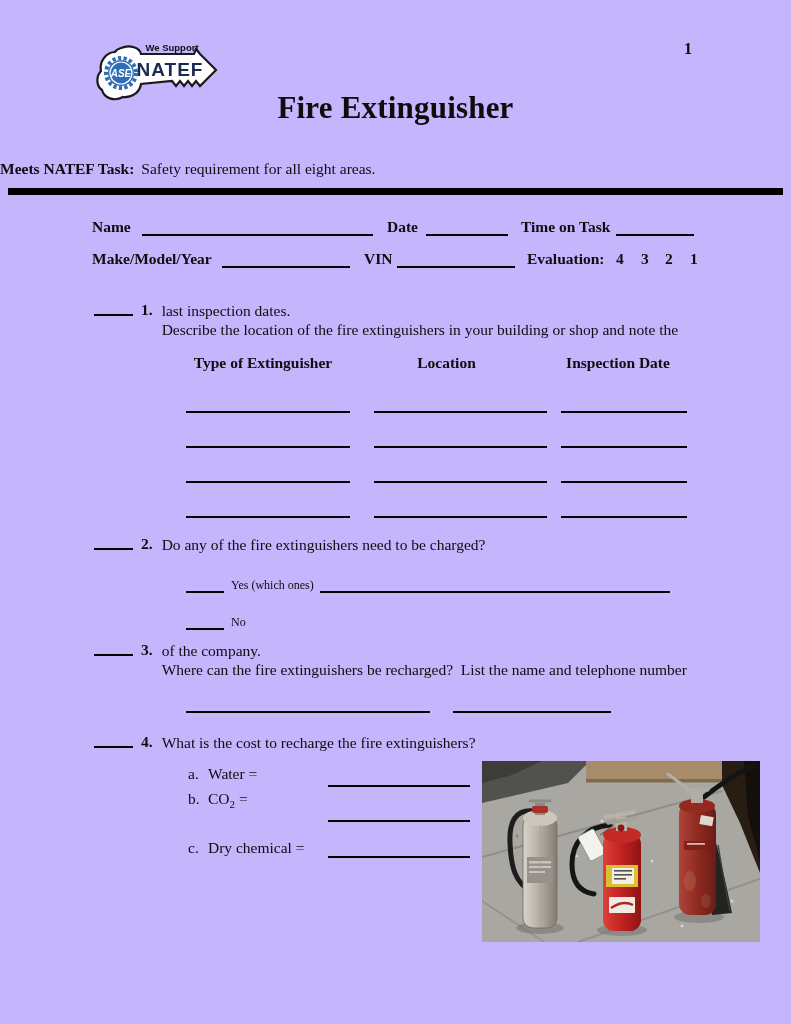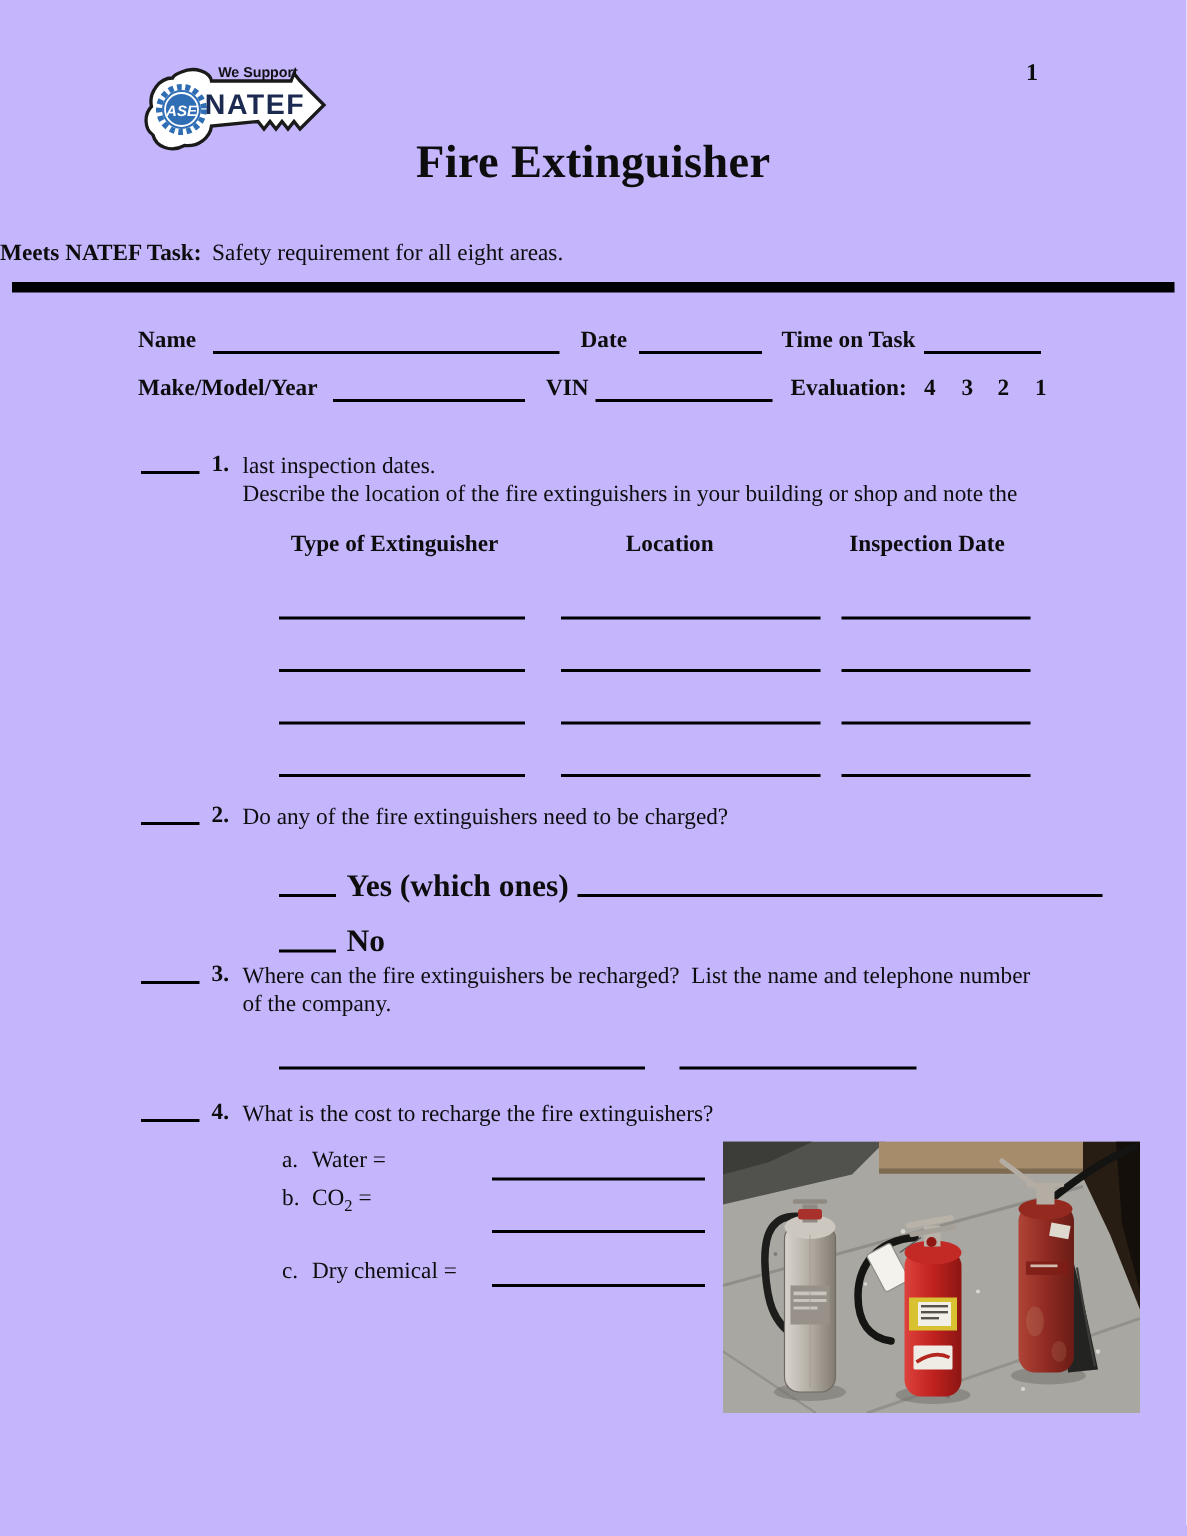--- a/index.html
+++ b/index.html
@@ -17,21 +17,21 @@
   .rule{position:absolute;left:8px;top:188px;width:775px;height:7px;background:#000;}
   .flabel{position:absolute;font-size:15.5px;font-weight:bold;white-space:nowrap;}
   .hline{position:absolute;height:2px;background:#000;}
   .evnum{position:absolute;font-size:15.5px;font-weight:bold;}
   .qrow{position:absolute;left:94px;display:flex;align-items:flex-start;font-size:15.5px;}
   .qscore{width:39px;height:13px;border-bottom:2px solid #000;margin-right:8px;flex:none;}
   .qnum{font-weight:bold;margin-right:9px;white-space:nowrap;}
   .qtext{width:528px;}
   .qline{display:block;line-height:19px;}
   .th{position:absolute;top:354px;font-size:15.5px;font-weight:bold;text-align:center;}
-  .optrow{position:absolute;left:186px;display:flex;align-items:center;font-size:21px;font-weight:bold;}
+  .optrow{position:absolute;left:186px;display:flex;align-items:center;font-size:12px;}
   .score2{width:38px;height:13px;border-bottom:2px solid #000;margin-right:7px;flex:none;}
   .longline{width:350px;height:13px;border-bottom:2px solid #000;margin-left:6px;flex:none;}
   .q4item{position:absolute;left:188px;font-size:15.5px;white-space:nowrap;}
   .q4letter{display:inline-block;width:20px;}
   sub.subscript{font-size:11px;}
   .photo{position:absolute;left:482px;top:761px;width:278px;height:181px;}
   svg{display:block;}
 </style>
 </head>
 <body>
@@ -117,22 +117,22 @@
   </div>
   <div class="optrow" style="top:615px">
     <span class="score2"></span>
     <span>No</span>
   </div>
 
   <div class="qrow" style="top:641px">
     <span class="qscore"></span>
     <span class="qnum">3.</span>
     <span class="qtext">
+      <span class="qline">of the company.</span>
       <span class="qline">Where can the fire extinguishers be recharged?&nbsp; List the name and telephone number</span>
-      <span class="qline">of the company.</span>
     </span>
   </div>
   <div class="hline" style="left:186px;top:711px;width:244px"></div>
   <div class="hline" style="left:453px;top:711px;width:158px"></div>
 
   <div class="qrow" style="top:733px">
     <span class="qscore"></span>
     <span class="qnum">4.</span>
     <span class="qtext">
       <span class="qline">What is the cost to recharge the fire extinguishers?</span>

